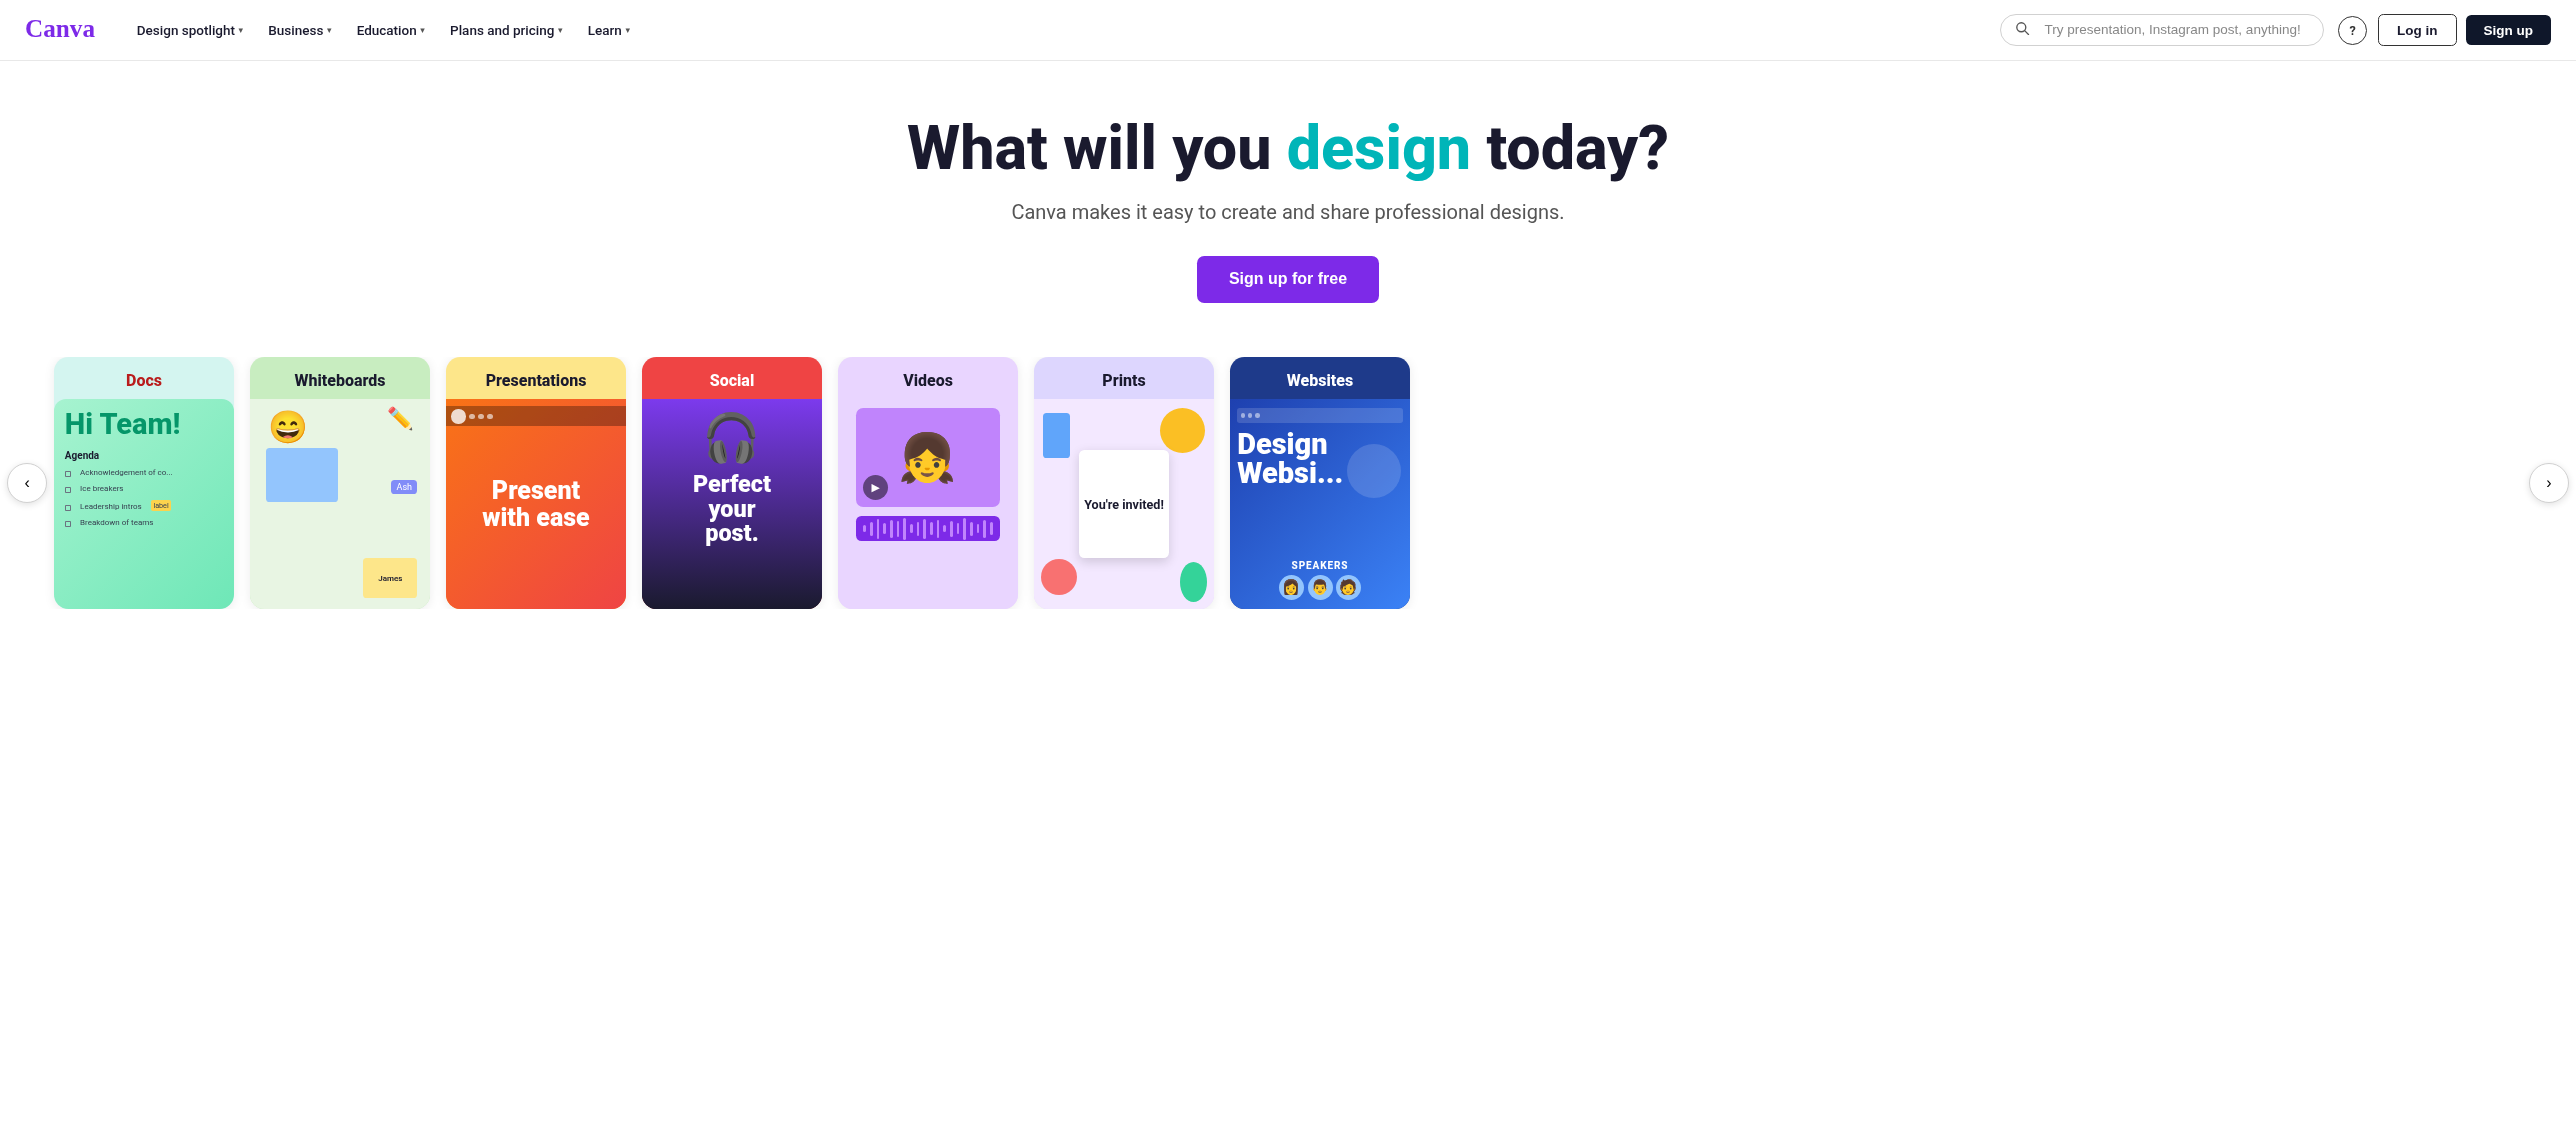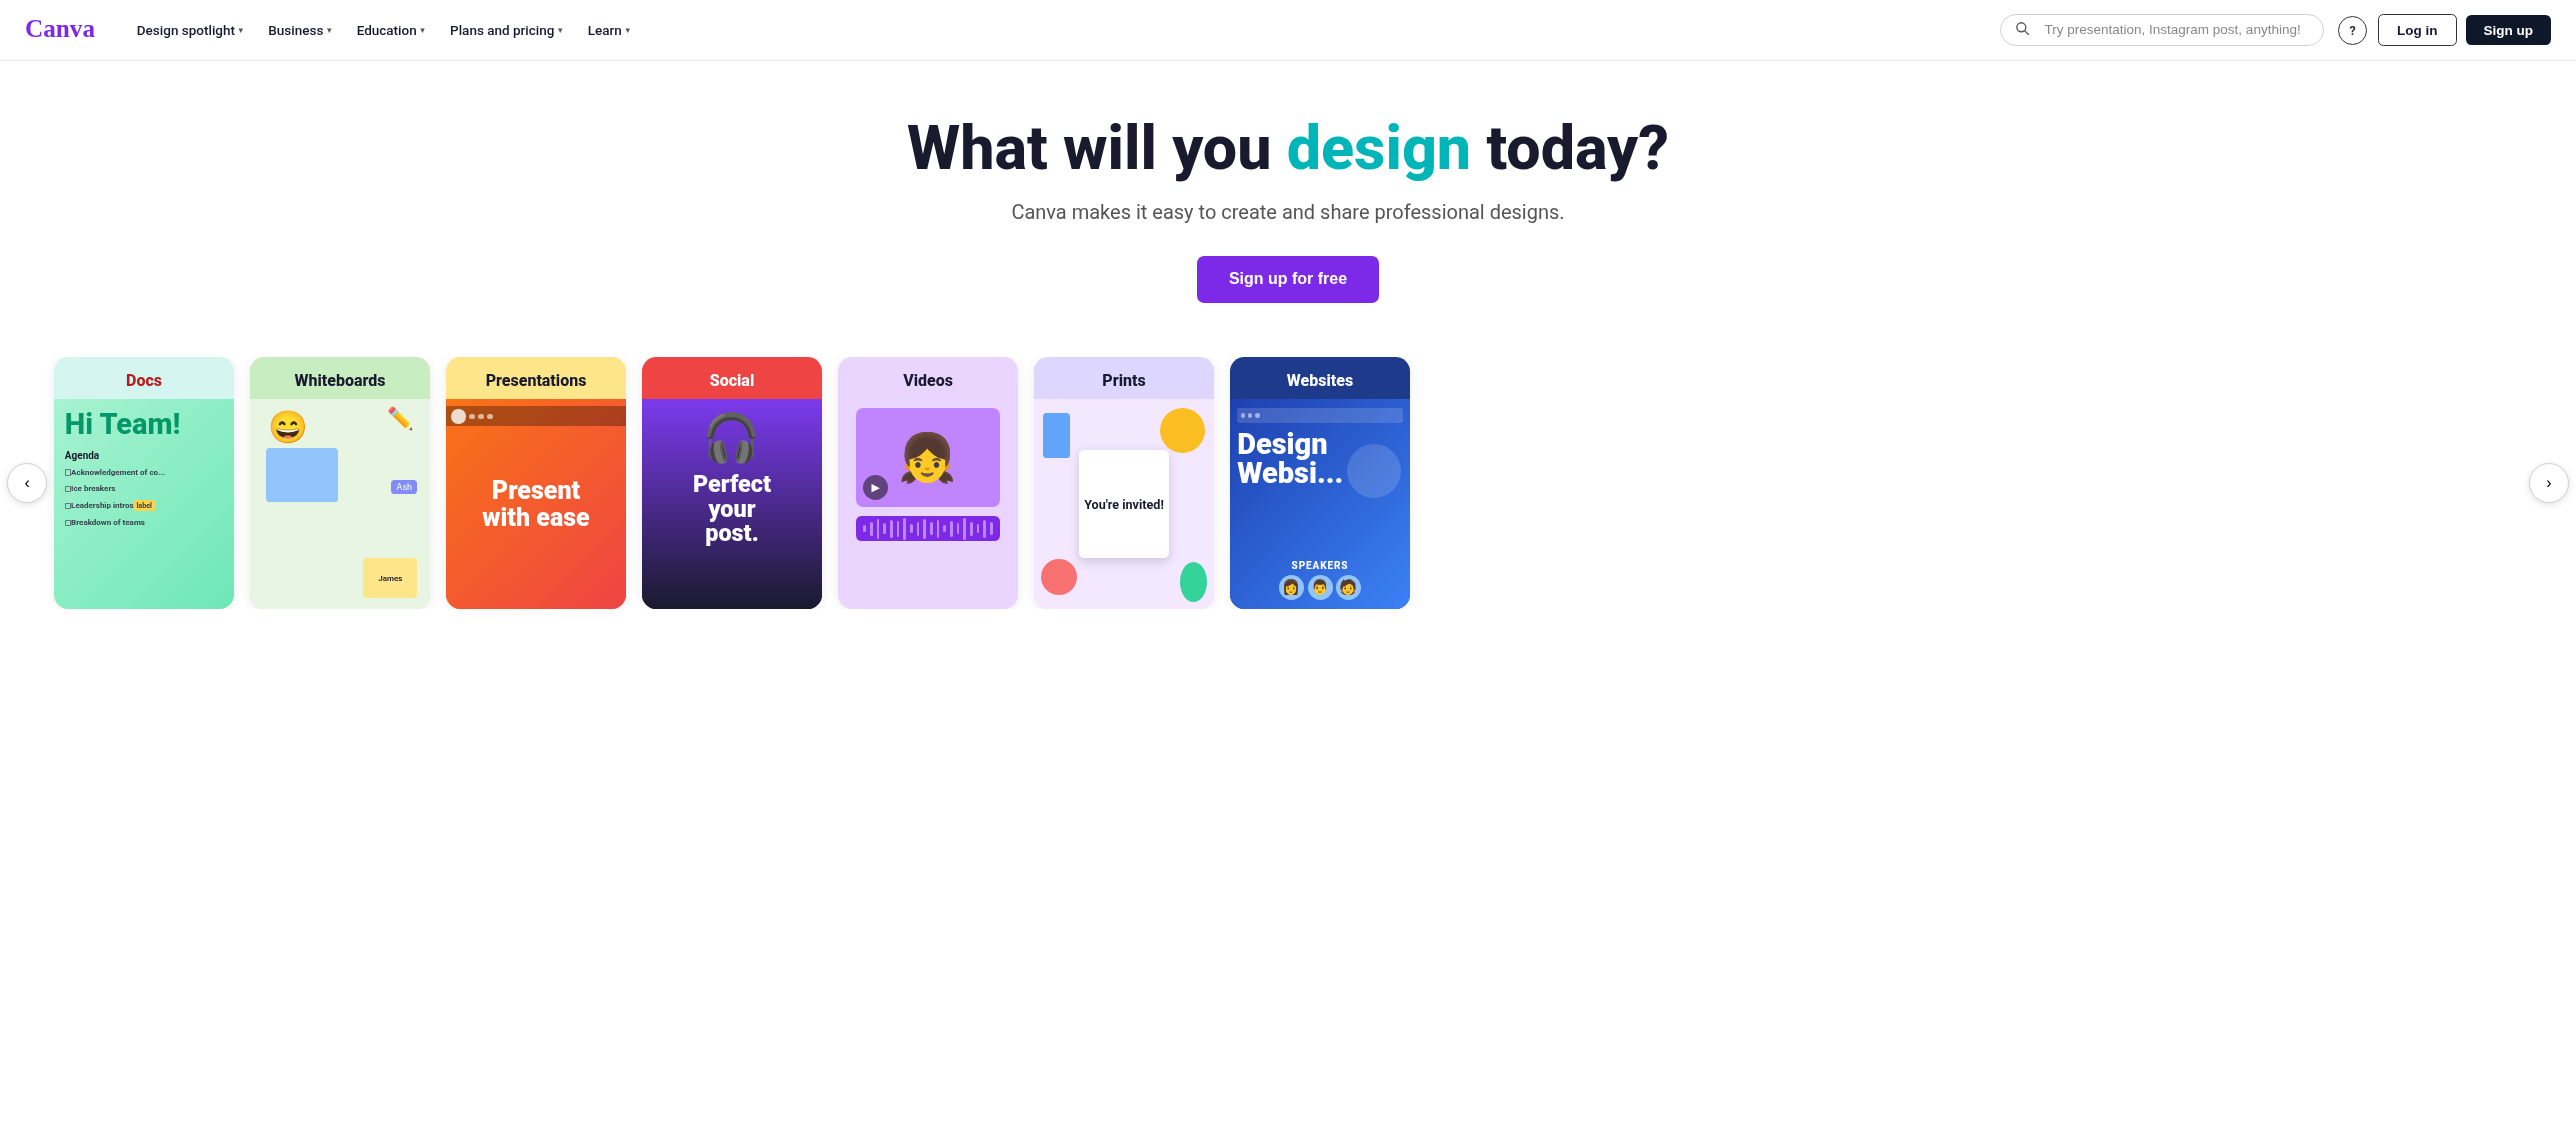--- a/index.html
+++ b/index.html
@@ -83,21 +83,21 @@
     }
     .card-label {
       font-size: 16px; font-weight: 800; text-align: center;
       padding: 14.4px 10.8px 9px; color: #1a1a2e;
     }
     .card-body { flex: 1; overflow: hidden; position: relative; }
 
     
     .card-docs { background: #d4f5f0; }
     .card-docs .card-label { color: #b91c1c; }
-    .card-docs .card-body { background: linear-gradient(135deg, #b2f0e8, #7de8d8); }
+    .card-docs .card-body { background: linear-gradient(135deg, #b2f0e8, #7de8d8); border-radius: 12px; }
 
     .card-whiteboards { background: #c8edc0; }
     .card-whiteboards .card-body { background: linear-gradient(135deg, #a8dfa0, #7dd87a); }
 
     .card-presentations { background: #fde68a; }
     .card-presentations .card-body { background: linear-gradient(135deg, #f59e42, #f97316); }
 
     .card-social { background: #ef4444; }
     .card-social .card-label { color: #fff; }
     .card-social .card-body { background: linear-gradient(135deg, #dc2626, #b91c1c); }
@@ -112,21 +112,21 @@
     .card-websites .card-label { color: #fff; }
     .card-websites .card-body { background: linear-gradient(135deg, #1e40af, #1d4ed8); }
 
     
     .doc-inner {
       padding: 10.8px; background: linear-gradient(135deg, #a7f3d0, #6ee7b7);
       border-radius: 0 0 0 0; height: 100%; display: flex; flex-direction: column; gap: 7.2px;
     }
     .doc-hi { font-size: 29px; font-weight: 800; color: #059669; line-height: 1; }
     .doc-agenda { font-size: 10px; font-weight: 700; color: #1a1a2e; margin-top: 3.6px; }
-    .doc-item { font-size: 8px; color: #374151; display: flex; align-items: center; gap: 0; font-weight: bold; }
+    .doc-item { font-size: 8px; color: #374151; display: flex; align-items: flex-end; gap: 9px; }
     .doc-check { width: 6.3px; height: 6.3px; border: 0.9px solid #6b7280; border-radius: 0.9px; }
     .doc-highlight { background: #fcd34d; padding: 0.9px 2.7px; border-radius: 1.8px; font-size: 7.2px; }
 
     
     .wb-inner { padding: 10.8px; height: 100%; background: #e8f5e3; position: relative; }
     .wb-emoji { font-size: 32px; position: absolute; top: 9px; left: 18px; }
     .wb-emoji2 { font-size: 21.6px; position: absolute; top: 7.2px; right: 16px; }
     .wb-rect { width: 72px; height: 54px; background: #93c5fd; border-radius: 3.6px; position: absolute; top: 49px; left: 16px; }
     .wb-name { background: #818cf8; color: #fff; font-size: 9px; padding: 1.8px 5.4px; border-radius: 3.6px; position: absolute; top: 81px; right: 12.6px; }
     .wb-sticky { background: #fde68a; width: 54px; height: 40px; border-radius: 3.6px; position: absolute; bottom: 10.8px; right: 12.6px; display: flex; align-items: center; justify-content: center; }

